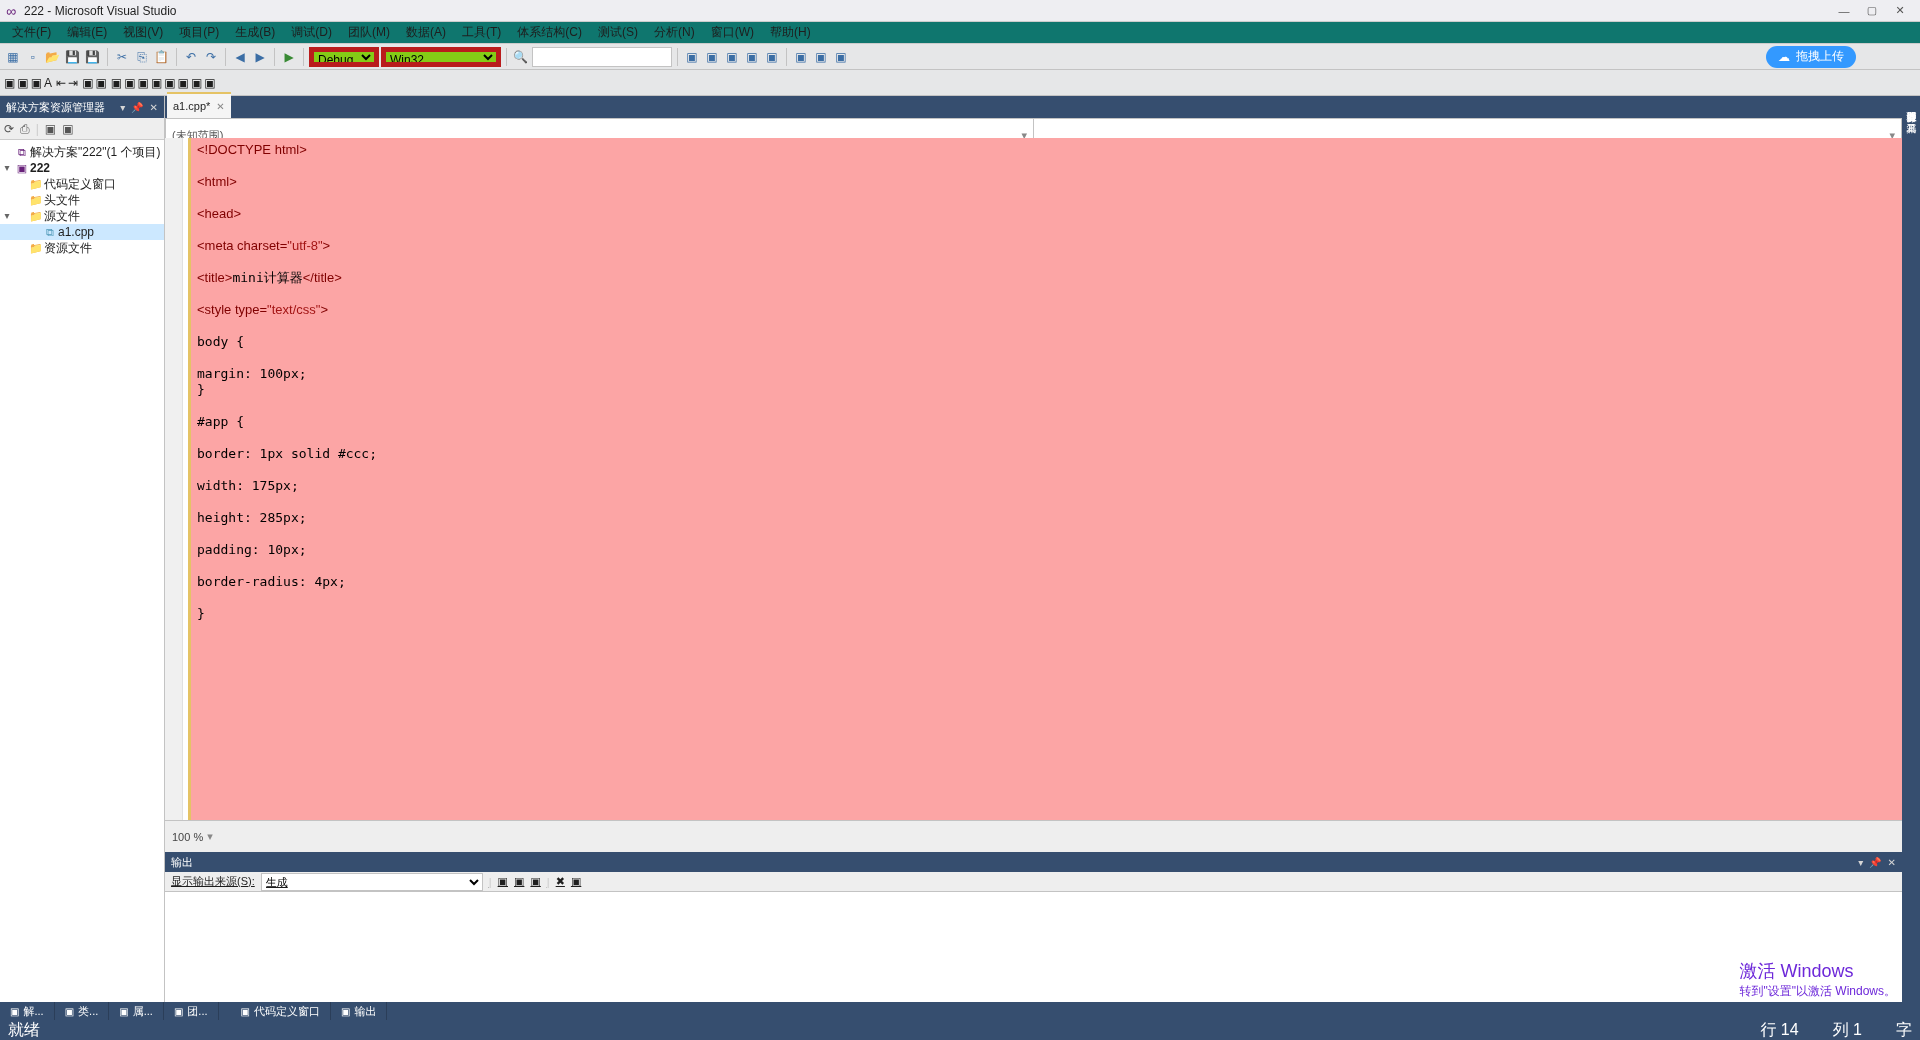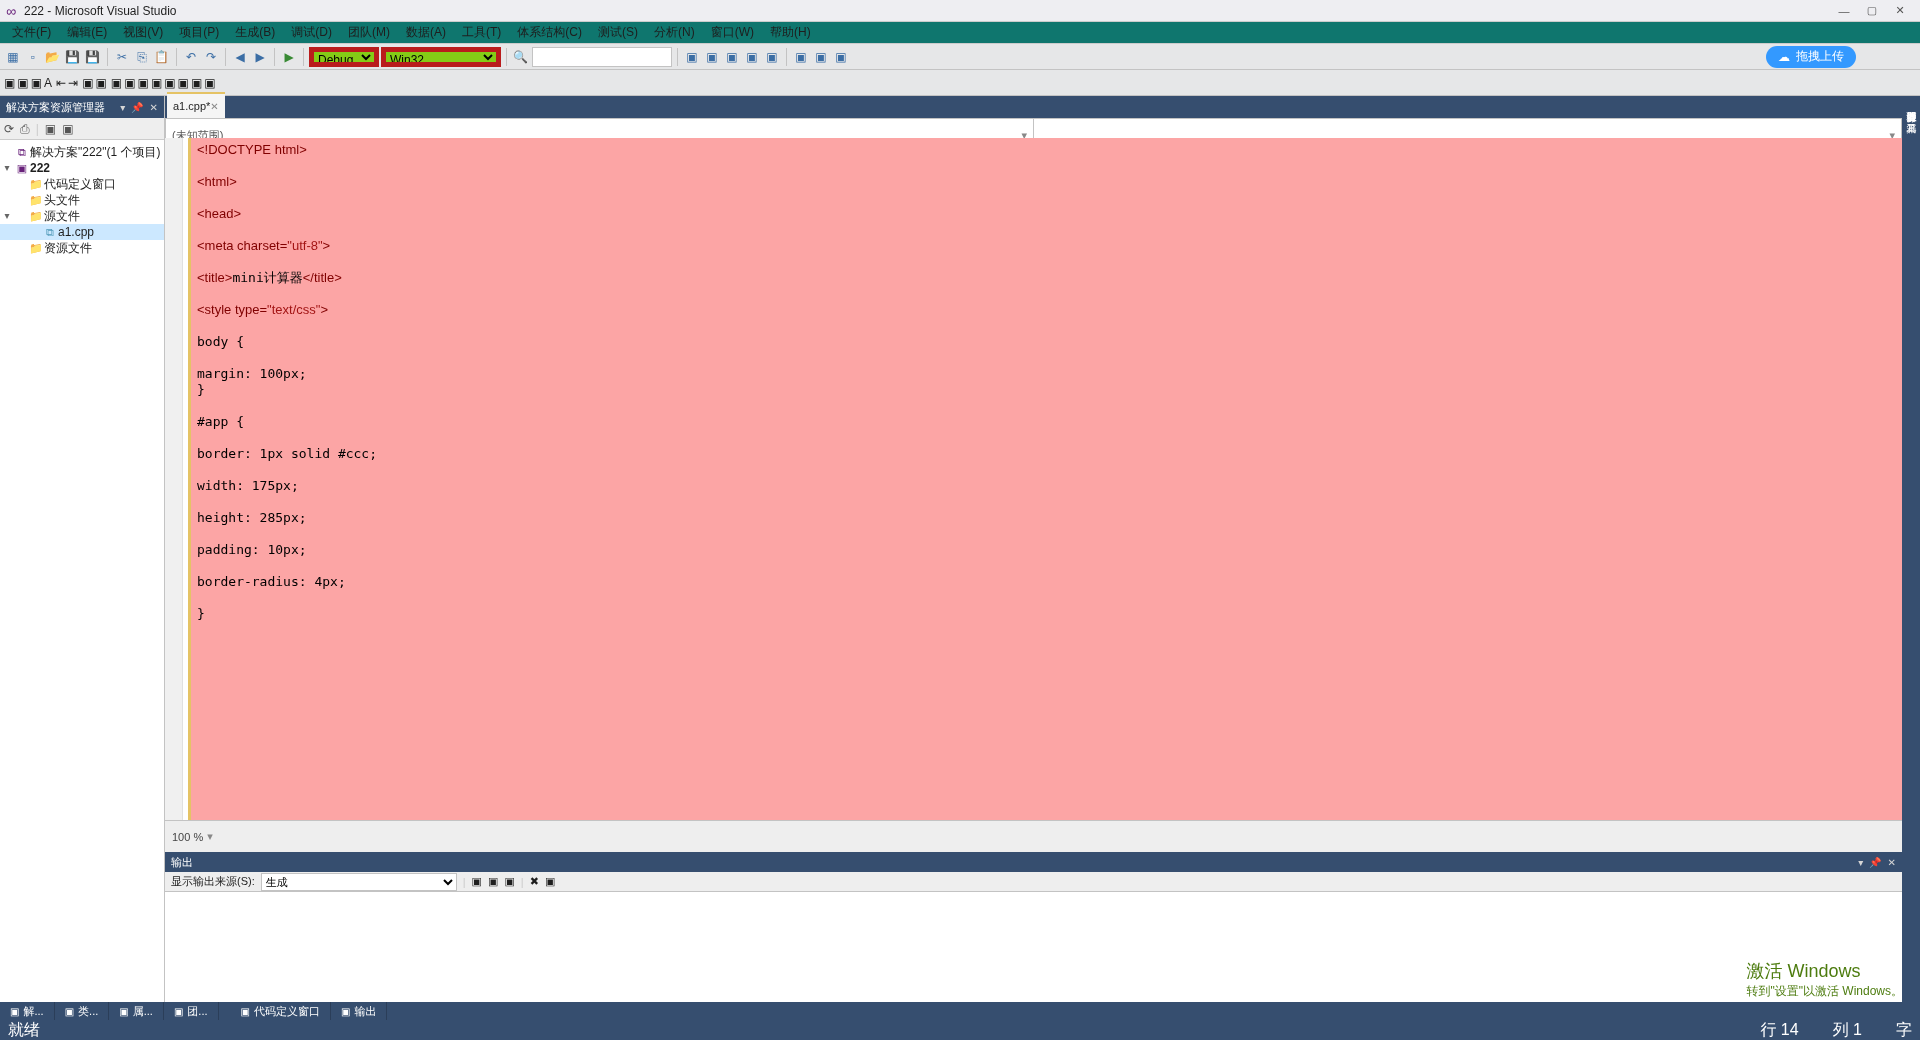--- a/index.html
+++ b/index.html
@@ -37,54 +37,54 @@
 .trow.sel { background: #cce8ff; }
 .tw { width: 14px; text-align: center; color: #666; font-size: 10px; }
 .tico { width: 16px; text-align: center; font-size: 11px; }
 .tico.sol { color: #68217a; }
 .tico.proj { color: #68217a; }
 .tico.fold { color: #d6a94a; }
 .tico.cpp { color: #519aba; }
 
 .editor-col { flex: 1; display: flex; flex-direction: column; min-width: 0; }
 .tabstrip { height: 22px; background: #364e6f; display: flex; align-items: flex-end; padding-left: 2px; }
-.ftab { background: #f5f5f5; height: 20px; display: flex; align-items: center; padding: 12px 6px; gap: 0; font-size: 11px; border-top: 2px solid #e5c365; }
+.ftab { background: #f5f5f5; height: 20px; display: flex; align-items: center; padding: 12px 6px; gap: 6px; font-size: 11px; border-top: 2px solid #e5c365; }
 .ftab .x { color: #888; font-size: 10px; }
 .navdd { height: 20px; display: flex; border-bottom: 1px solid #c3c3c3; }
 .navdd .dd { flex: 1; background: #fff; border: 1px solid #c3c3c3; border-bottom: none; height: 20px; display: flex; align-items: center; padding: 16px 6px; font-size: 11px; color: #555; }
 .navdd .dd:first-child { border-right: none; }
 .navdd .dd .arr { margin-left: auto; color: #888; }
 
 .code { flex: 1; background: #fca5a5; display: flex; overflow: hidden; position: relative; }
 .gutl { width: 18px; background: #f0f0f0; border-right: 1px solid #e0e0e0; }
 .gutm { width: 8px; background: #fff; border-right: 3px solid #e5c365; }
 .codetxt { flex: 1; padding: 4px 6px; font-family: Consolas, monospace; font-size: 13px; line-height: 16px; white-space: pre; overflow: auto; color: #000; }
 .str { color: #a31515; }
 .tag { color: #800000; }
 .zoom { height: 32px; background: #eee; display: flex; align-items: center; padding: 0 7px; font-size: 11px; color: #444; border-top: 1px solid #c3c3c3; }
 
 .outpanel { height: 150px; display: flex; flex-direction: column; }
 .outpanel .ohdr { background: #364e6f; color: #fff; height: 20px; display: flex; align-items: center; padding: 0 6px; font-size: 11px; }
 .outpanel .ohdr .sp { flex: 1; }
 .outpanel .ohdr .i { margin-left: 6px; font-size: 10px; color: #d6d6d6; }
-.outpanel .otool { height: 20px; background: #eee; display: flex; align-items: center; padding: 0 6px; gap: 6px; border-bottom: 1px solid #c3c3c3; font-size: 11px; }
-.outpanel .otool select { height: 18px; font-size: 11px; background: #fff; border: 1px solid #c3c3c3; width:196px; }
+.outpanel .otool { height: 20px; background: #eee; display: flex; align-items: center; padding: 0 6px; gap: 6px; border-bottom: 1px solid #c3c3c3; font-size: 11px; text-decoration: underline; }
+.outpanel .otool select { height: 18px; font-size: 11px; background: #fff; border: 1px solid #c3c3c3; width:222px; }
 .outpanel .obody { flex: 1; background: #fff; }
 
 .right-dock { width: 18px; background: #364e6f; display:flex; flex-direction:column; align-items:center; padding-top:4px; gap:4px;}
 .right-dock .rt { writing-mode: vertical-rl; color:#fff; font-size:10px; padding:4px 0;}
 
 .bottom-tabs { height: 18px; background: #364e6f; color: #fff; display: flex; align-items: center; font-size: 11px; }
 .bottom-tabs .bt { padding: 0 10px; height: 100%; display: flex; align-items: center; gap: 4px; border-right: 1px solid #2b3e59; }
 .bottom-tabs .bt .ic { font-size: 10px; }
 
 .statusbar { height: 20px; background: #364e6f; color: #fff; display: flex; align-items: center; padding: 0 8px; font-size: 16px; gap: 34px; }
 .statusbar .sp { flex: 1; }
 
-.watermark { position:absolute; right:17px; bottom:40px; color:#4d7c0f; font-size:18px; pointer-events:none; text-align:left;}
+.watermark { position:absolute; right:24px; bottom:40px; color:#6d28d9; font-size:18px; pointer-events:none; text-align:left;}
 .watermark .w2 { font-size:12px; }
 </style>
 </head>
 <body>
 
 <div class="titlebar">
   <span class="vs-icon">∞</span>
   <span class="title">222 - Microsoft Visual Studio</span>
   <span class="spacer"></span>
   <span class="win-btn">—</span>

